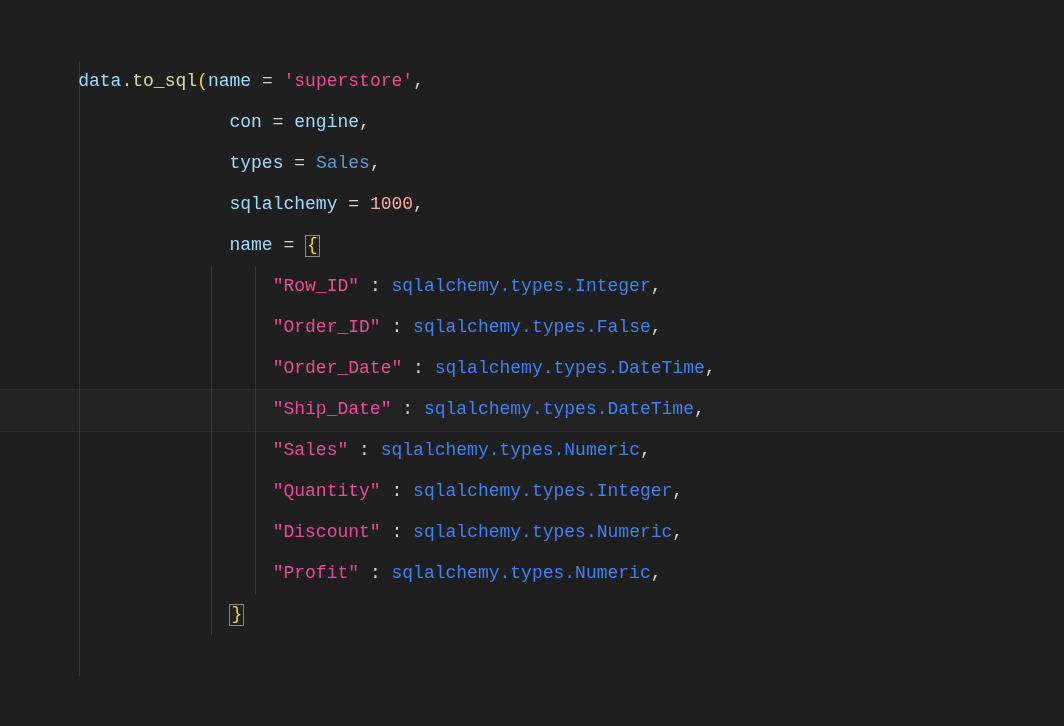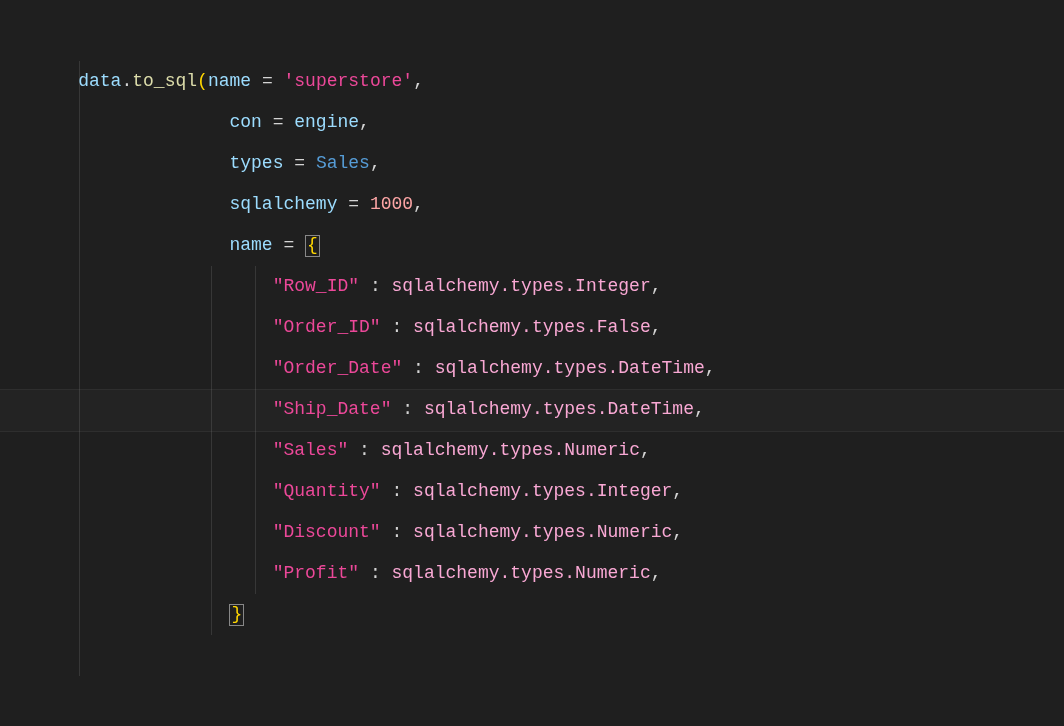--- a/index.html
+++ b/index.html
@@ -52,21 +52,21 @@
     color: #ffd700;
   }
   
   .c-var     { color: #9cdcfe; }   
   .c-fn      { color: #dcdcaa; margin-top: 42px; }   
   .c-punct   { color: #d4d4d4; }   
   .c-str     { color: #ec4899; }   
   .c-const   { color: #569cd6; }   
   .c-num     { color: #fca5a5; text-align: center; }   
   .c-brace   { color: #ffd700; }   
-  .c-type    { color: #f9a8d4; }   
+  .c-type    { color: #3b82f6; }   
 </style>
 </head>
 <body>
 
 <div class="editor">
 
   <div class="guide" style="left:79px; top:61px; height:615px;"></div>
   <div class="guide" style="left:211px; top:266px; height:369px;"></div>
   <div class="guide" style="left:255px; top:266px; height:328px;"></div>
 

